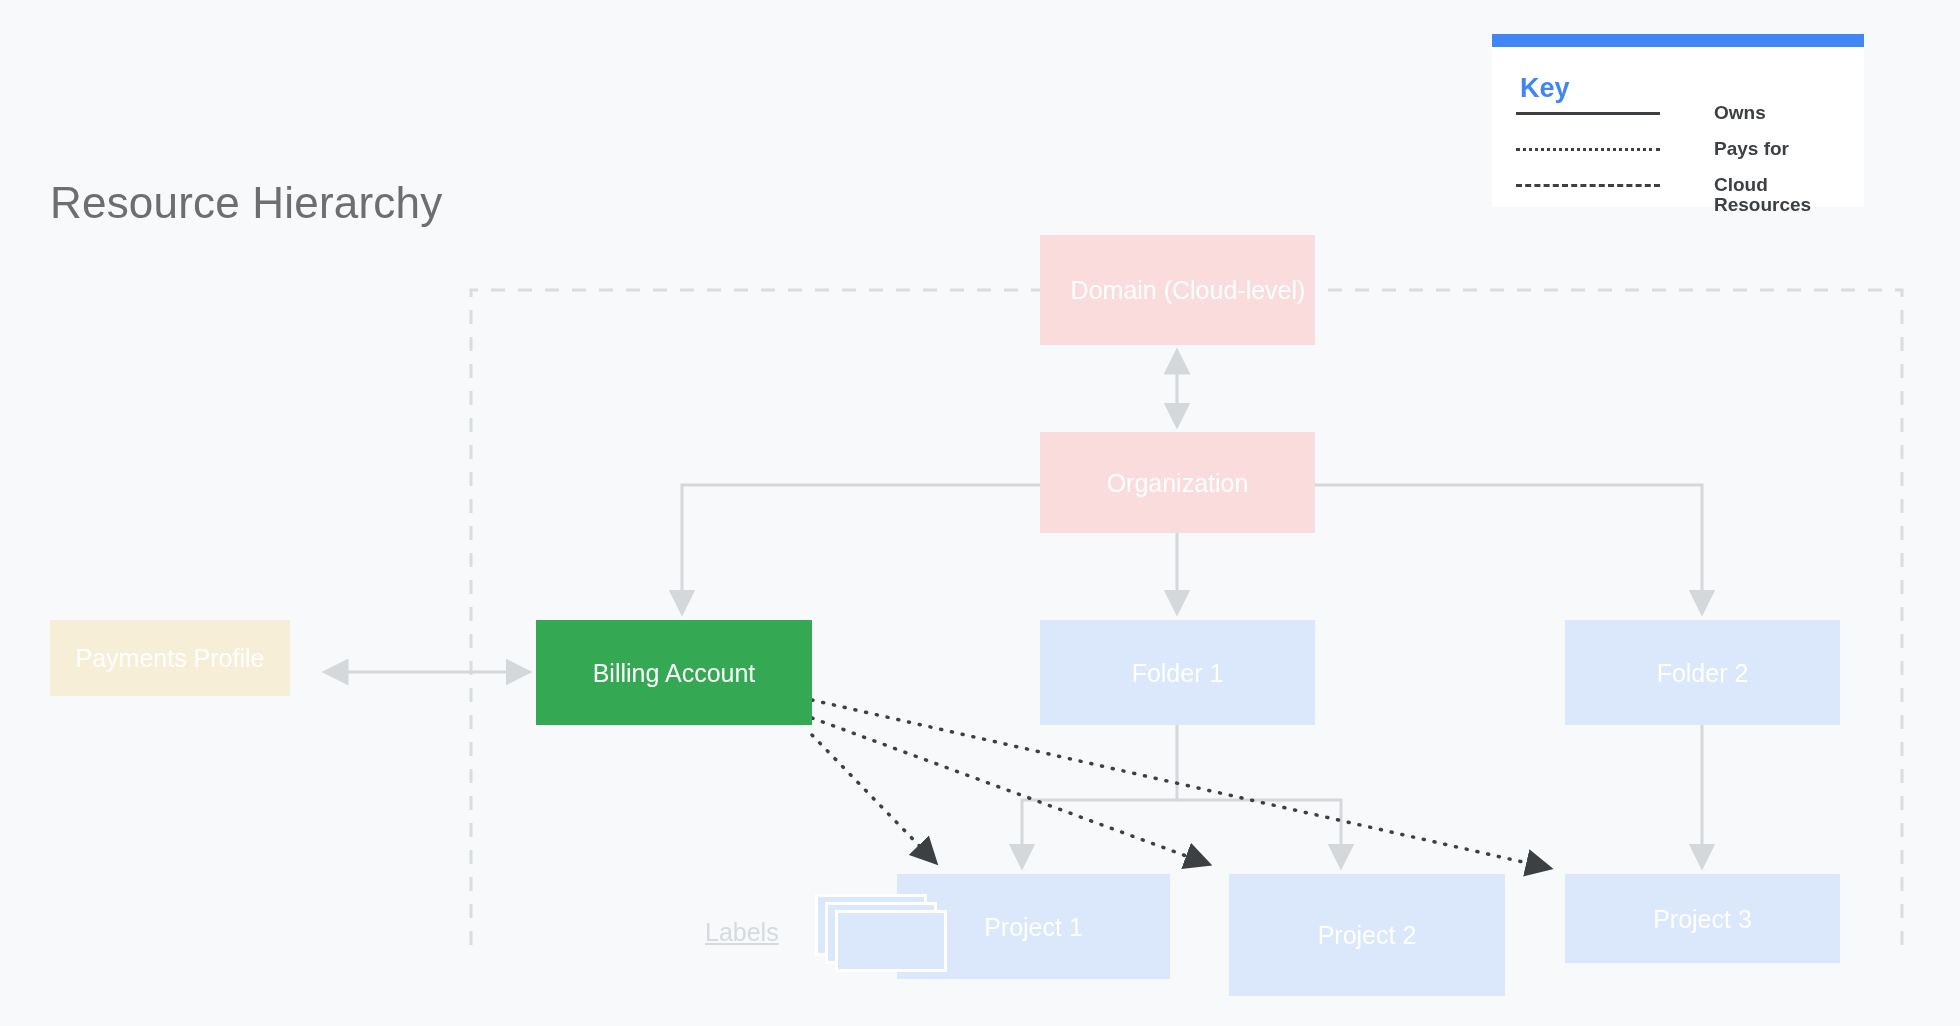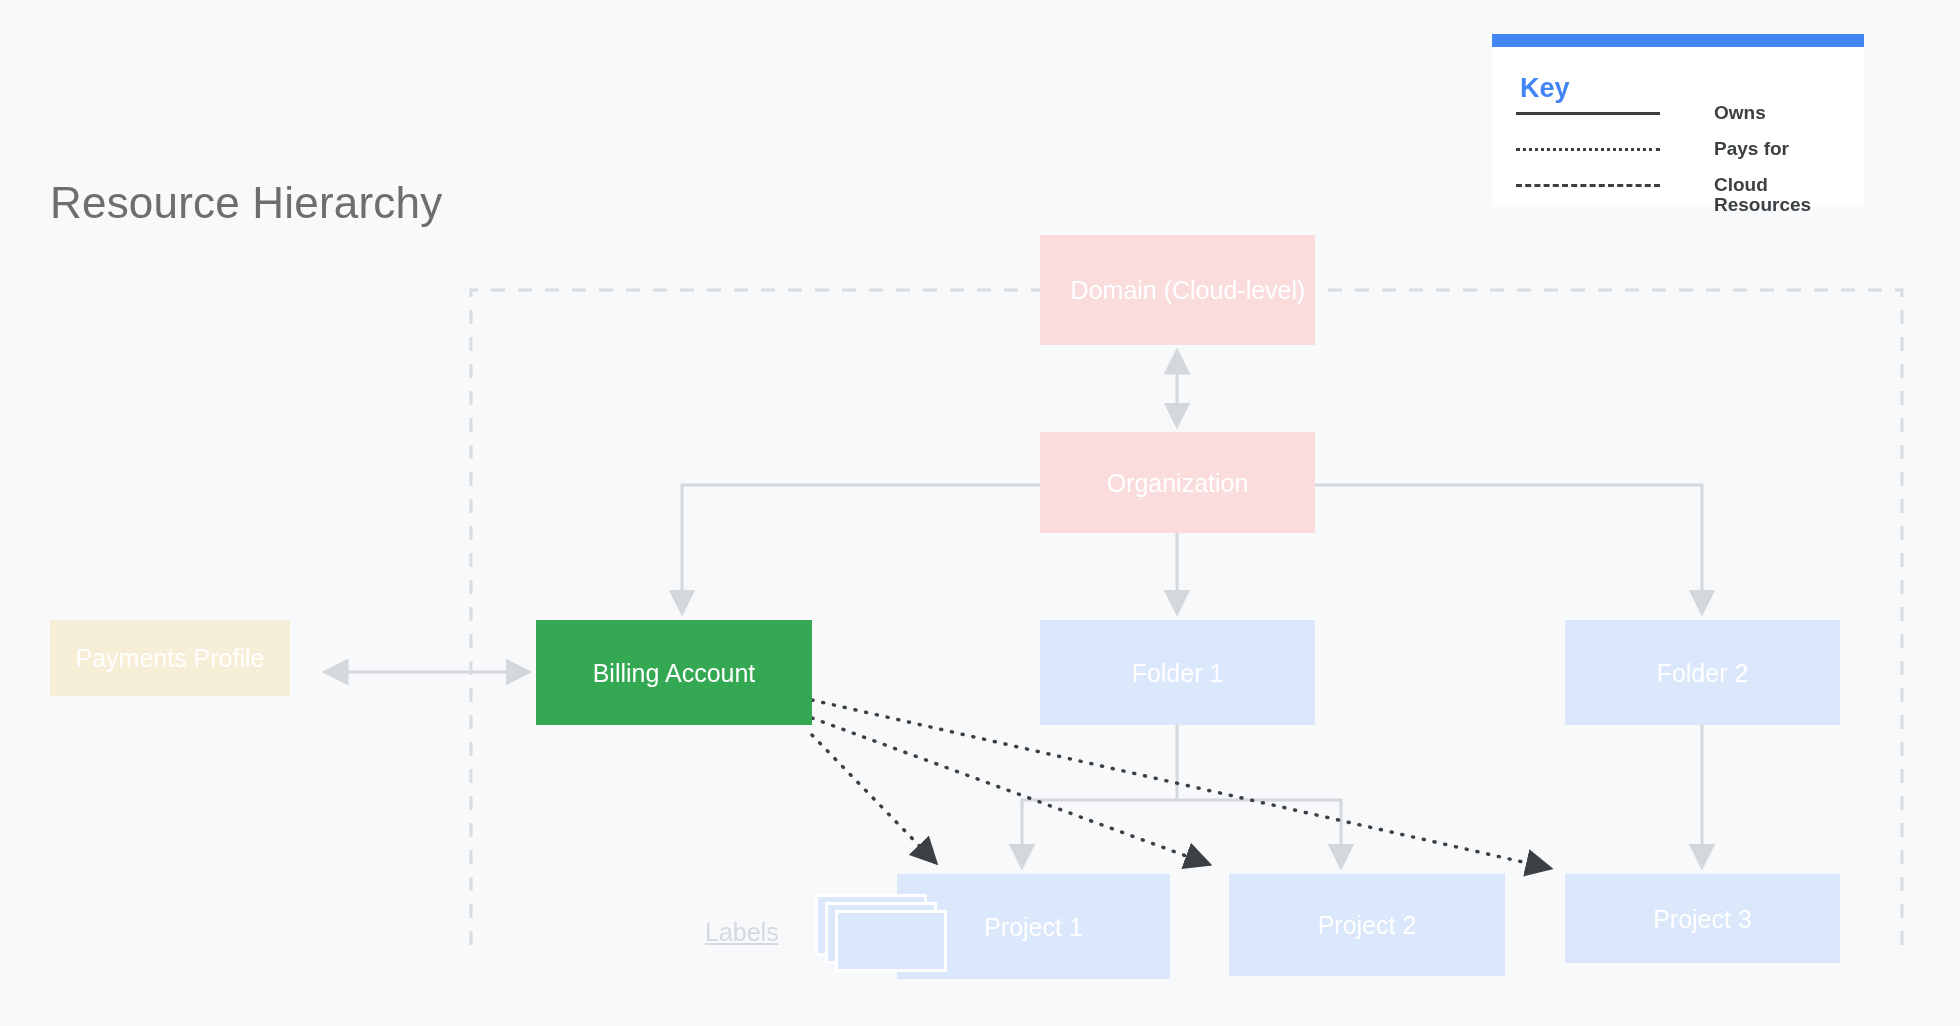--- a/index.html
+++ b/index.html
@@ -199,21 +199,21 @@
   </div>
 
   <div class="node blue" style="left:1565px; top:620px; width:275px; height:105px;">
     <span class="node-label">Folder 2</span>
   </div>
 
   <div class="node blue" style="left:897px; top:874px; width:273px; height:105px;">
     <span class="node-label">Project 1</span>
   </div>
 
-  <div class="node blue" style="left:1229px; top:874px; width:276px; height:102px;">
+  <div class="node blue" style="left:1229px; top:874px; width:276px; height:122px;">
     <span class="node-label">Project 2</span>
   </div>
 
   <div class="node blue" style="left:1565px; top:874px; width:275px; height:89px;">
     <span class="node-label">Project 3</span>
   </div>
 
   <div class="labels-text" style="left:705px; top:918px;">Labels</div>
 
   <div class="labels-stack" style="left:815px; top:894px; width:140px; height:76px;">

